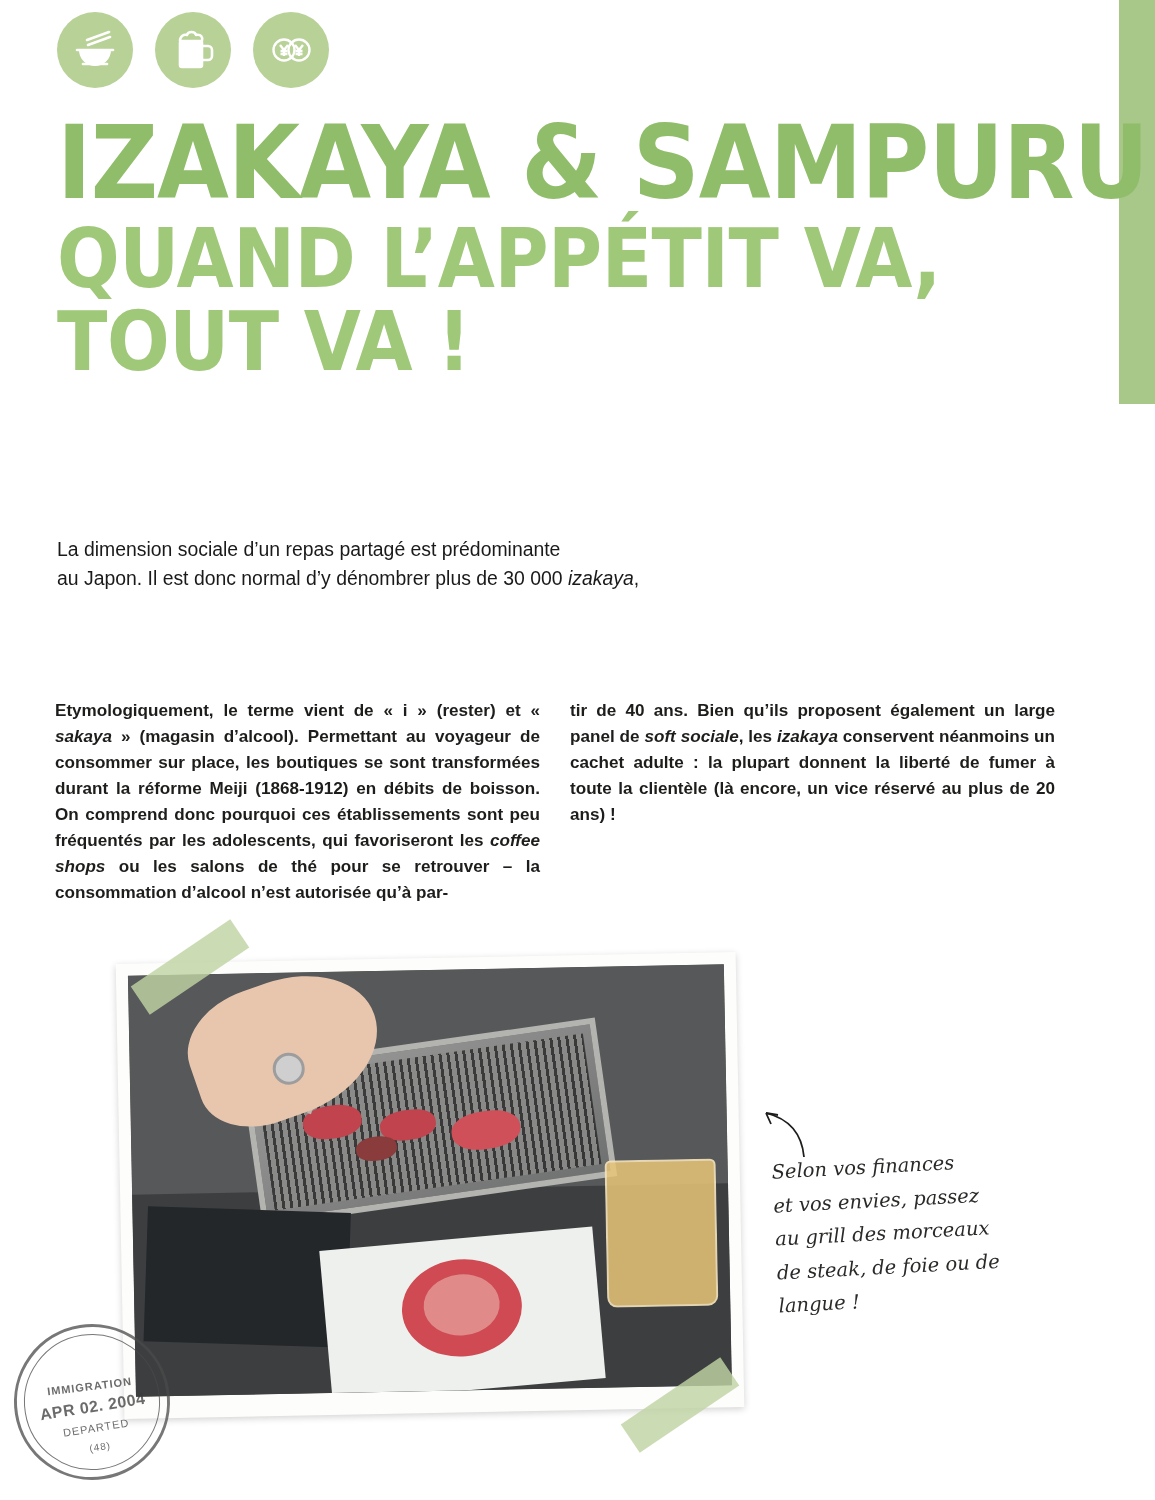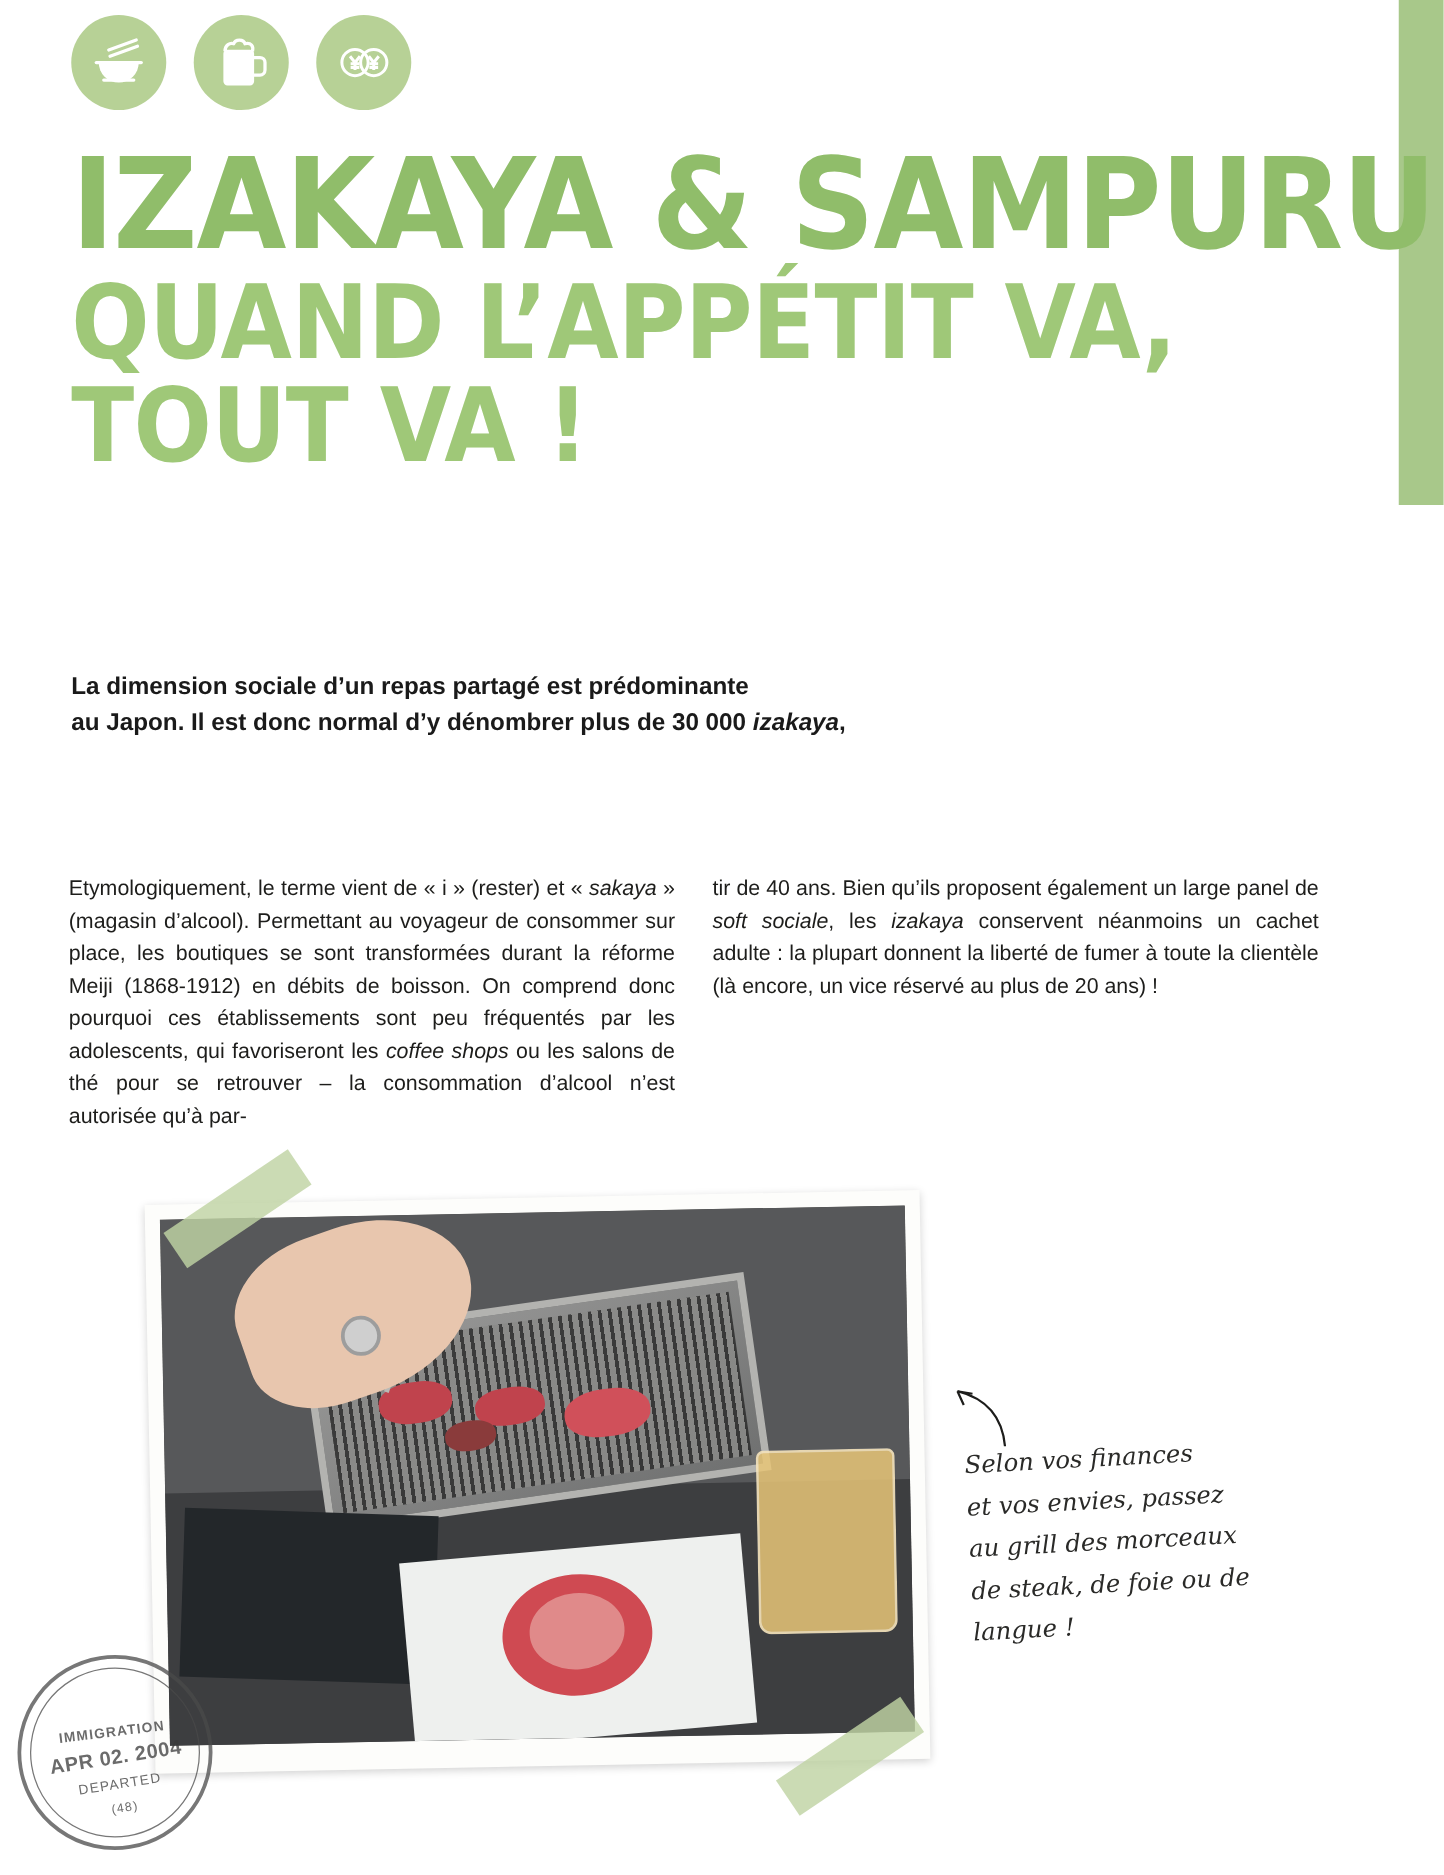--- a/index.html
+++ b/index.html
@@ -80,35 +80,36 @@
   }
   .title-sub div { white-space: nowrap; }
 
   
   .chapeau {
     position: absolute;
     left: 57px;
     top: 535px;
     width: 940px;
     font-family: "Liberation Sans", sans-serif;
-    font-weight: bold;
+    font-weight: normal;
     font-size: 19.4px;
     line-height: 1.52;
     color: #1a1a1a;
   }
   .chapeau em { font-style: italic; }
 
   
   .columns {
     position: absolute;
     left: 55px;
     top: 698px;
     width: 1000px;
     display: flex;
     gap: 30px;
+    font-weight: bold;
   }
   .col {
     width: 485px;
     font-size: 17.1px;
     line-height: 1.52;
     color: #1d1d1b;
     text-align: justify;
   }
   .col p { margin: 0; }
   .col em { font-style: italic; }

